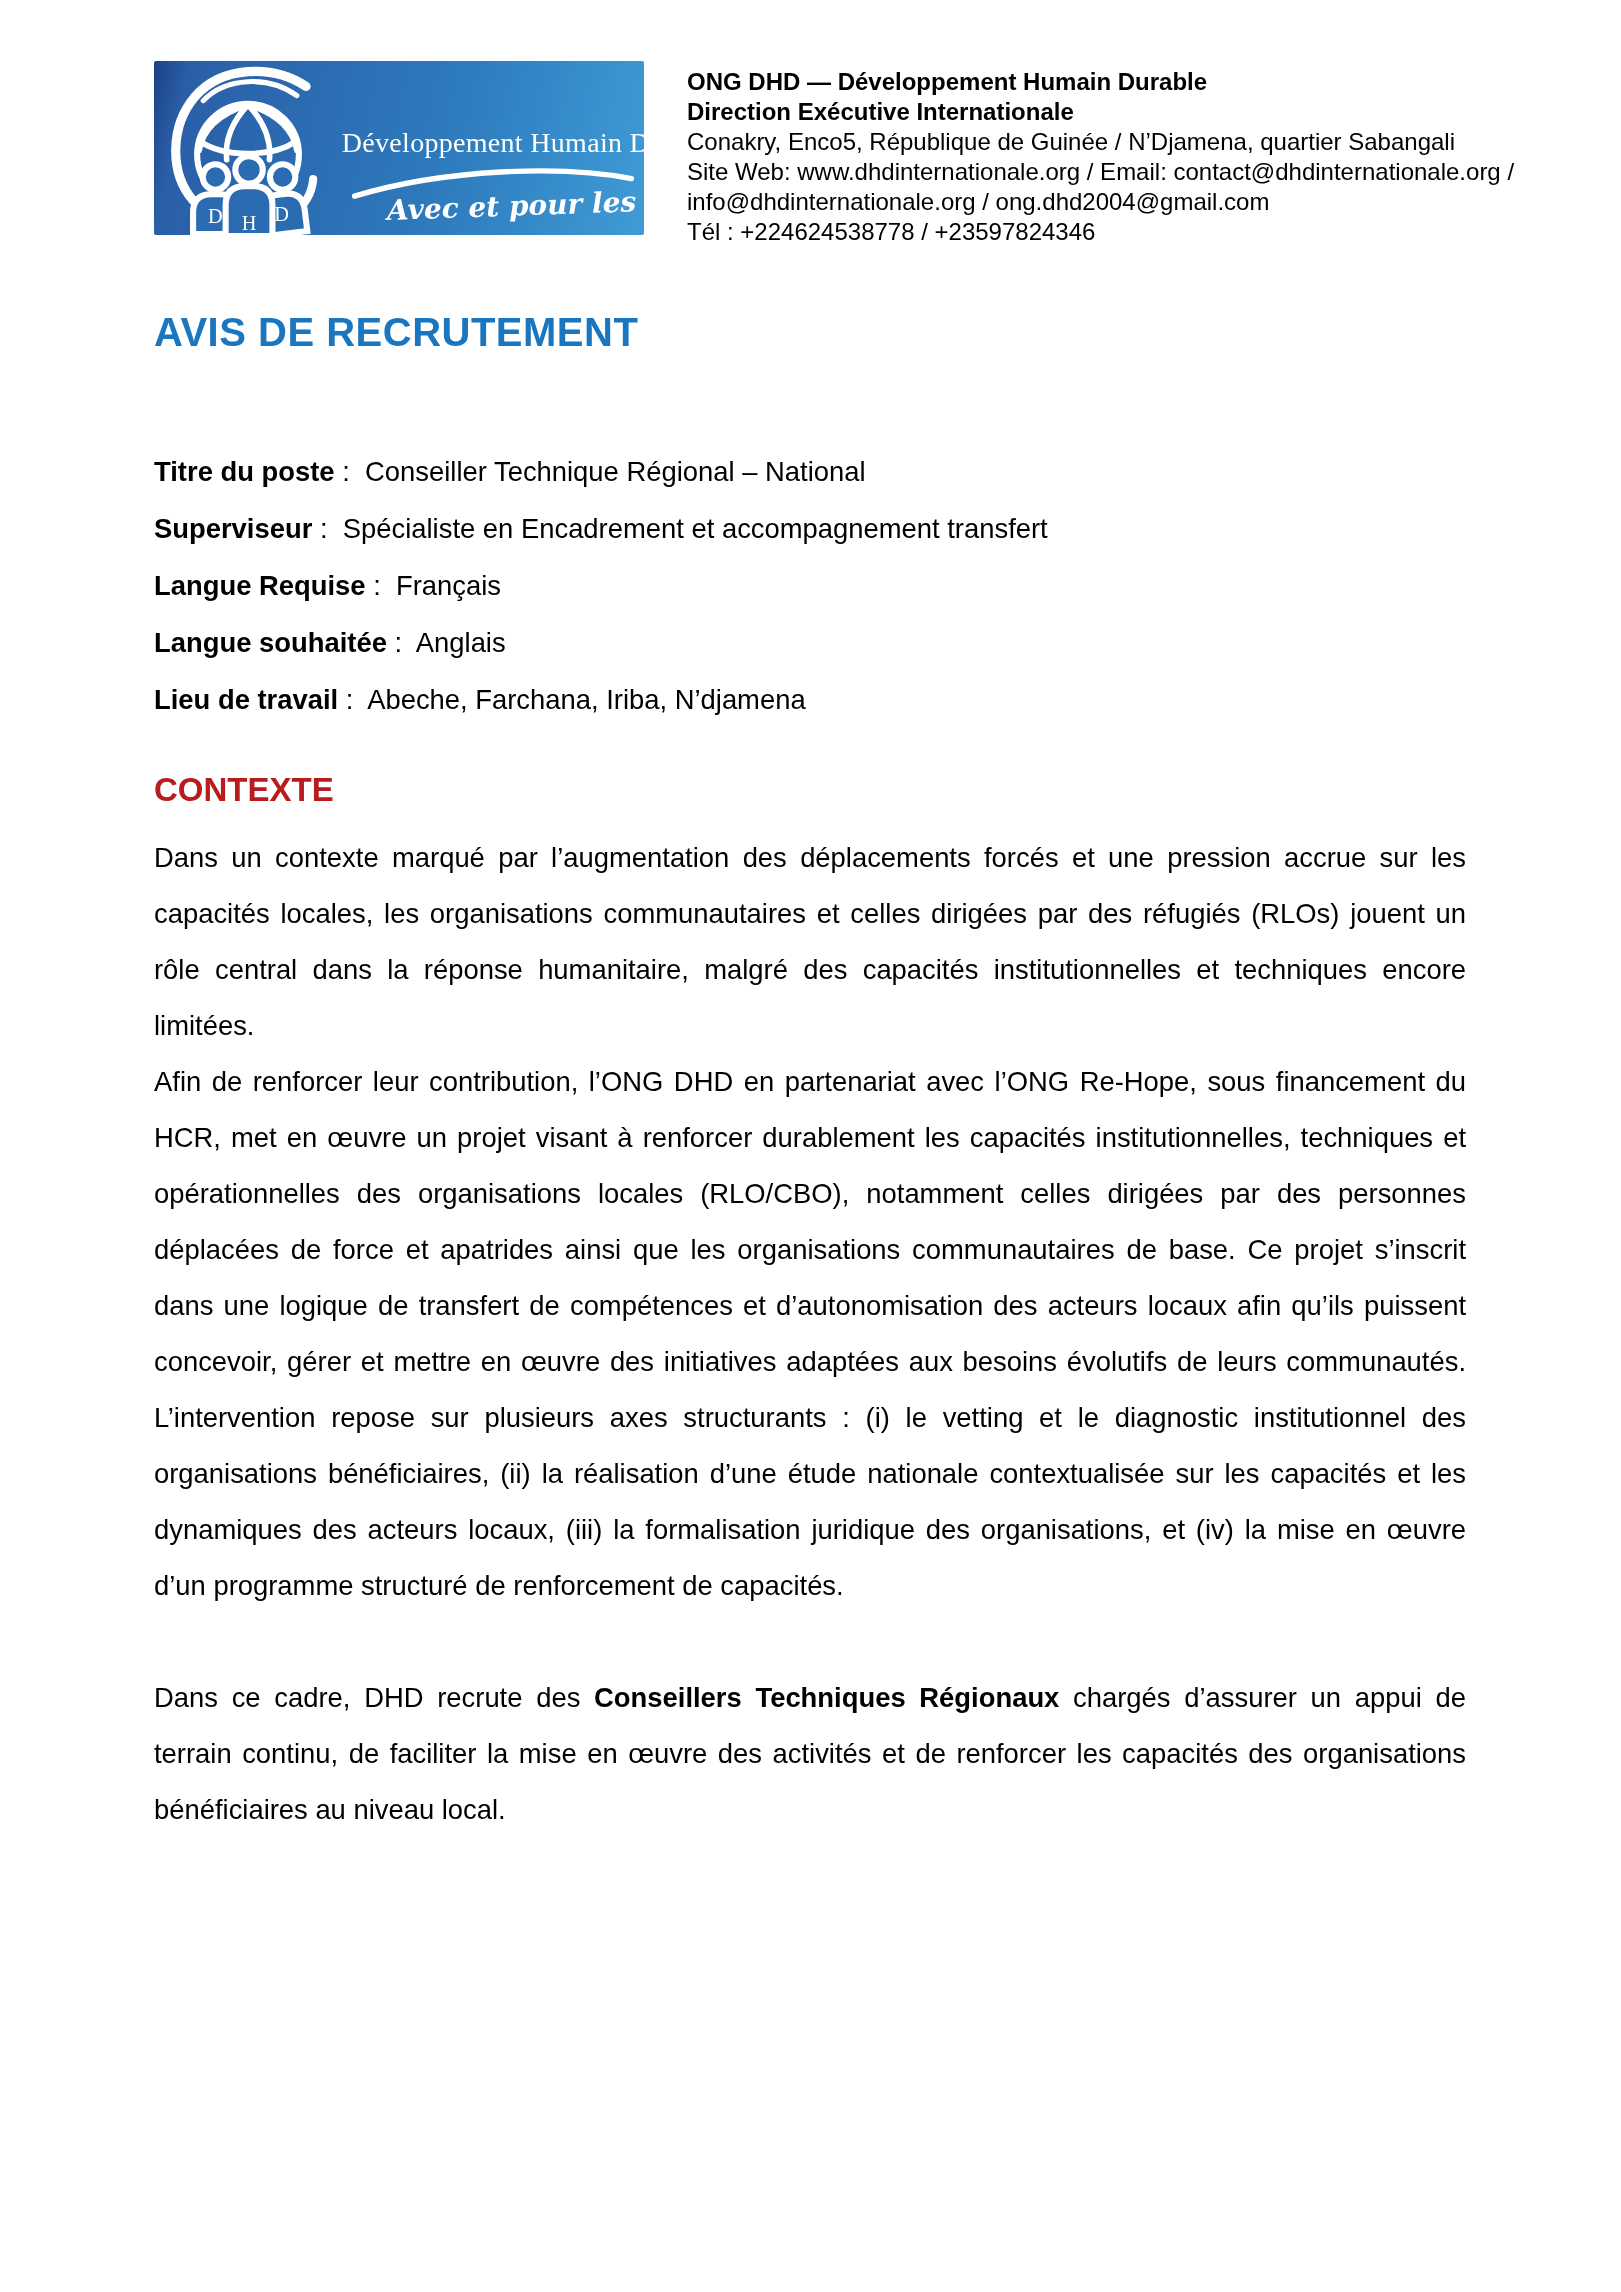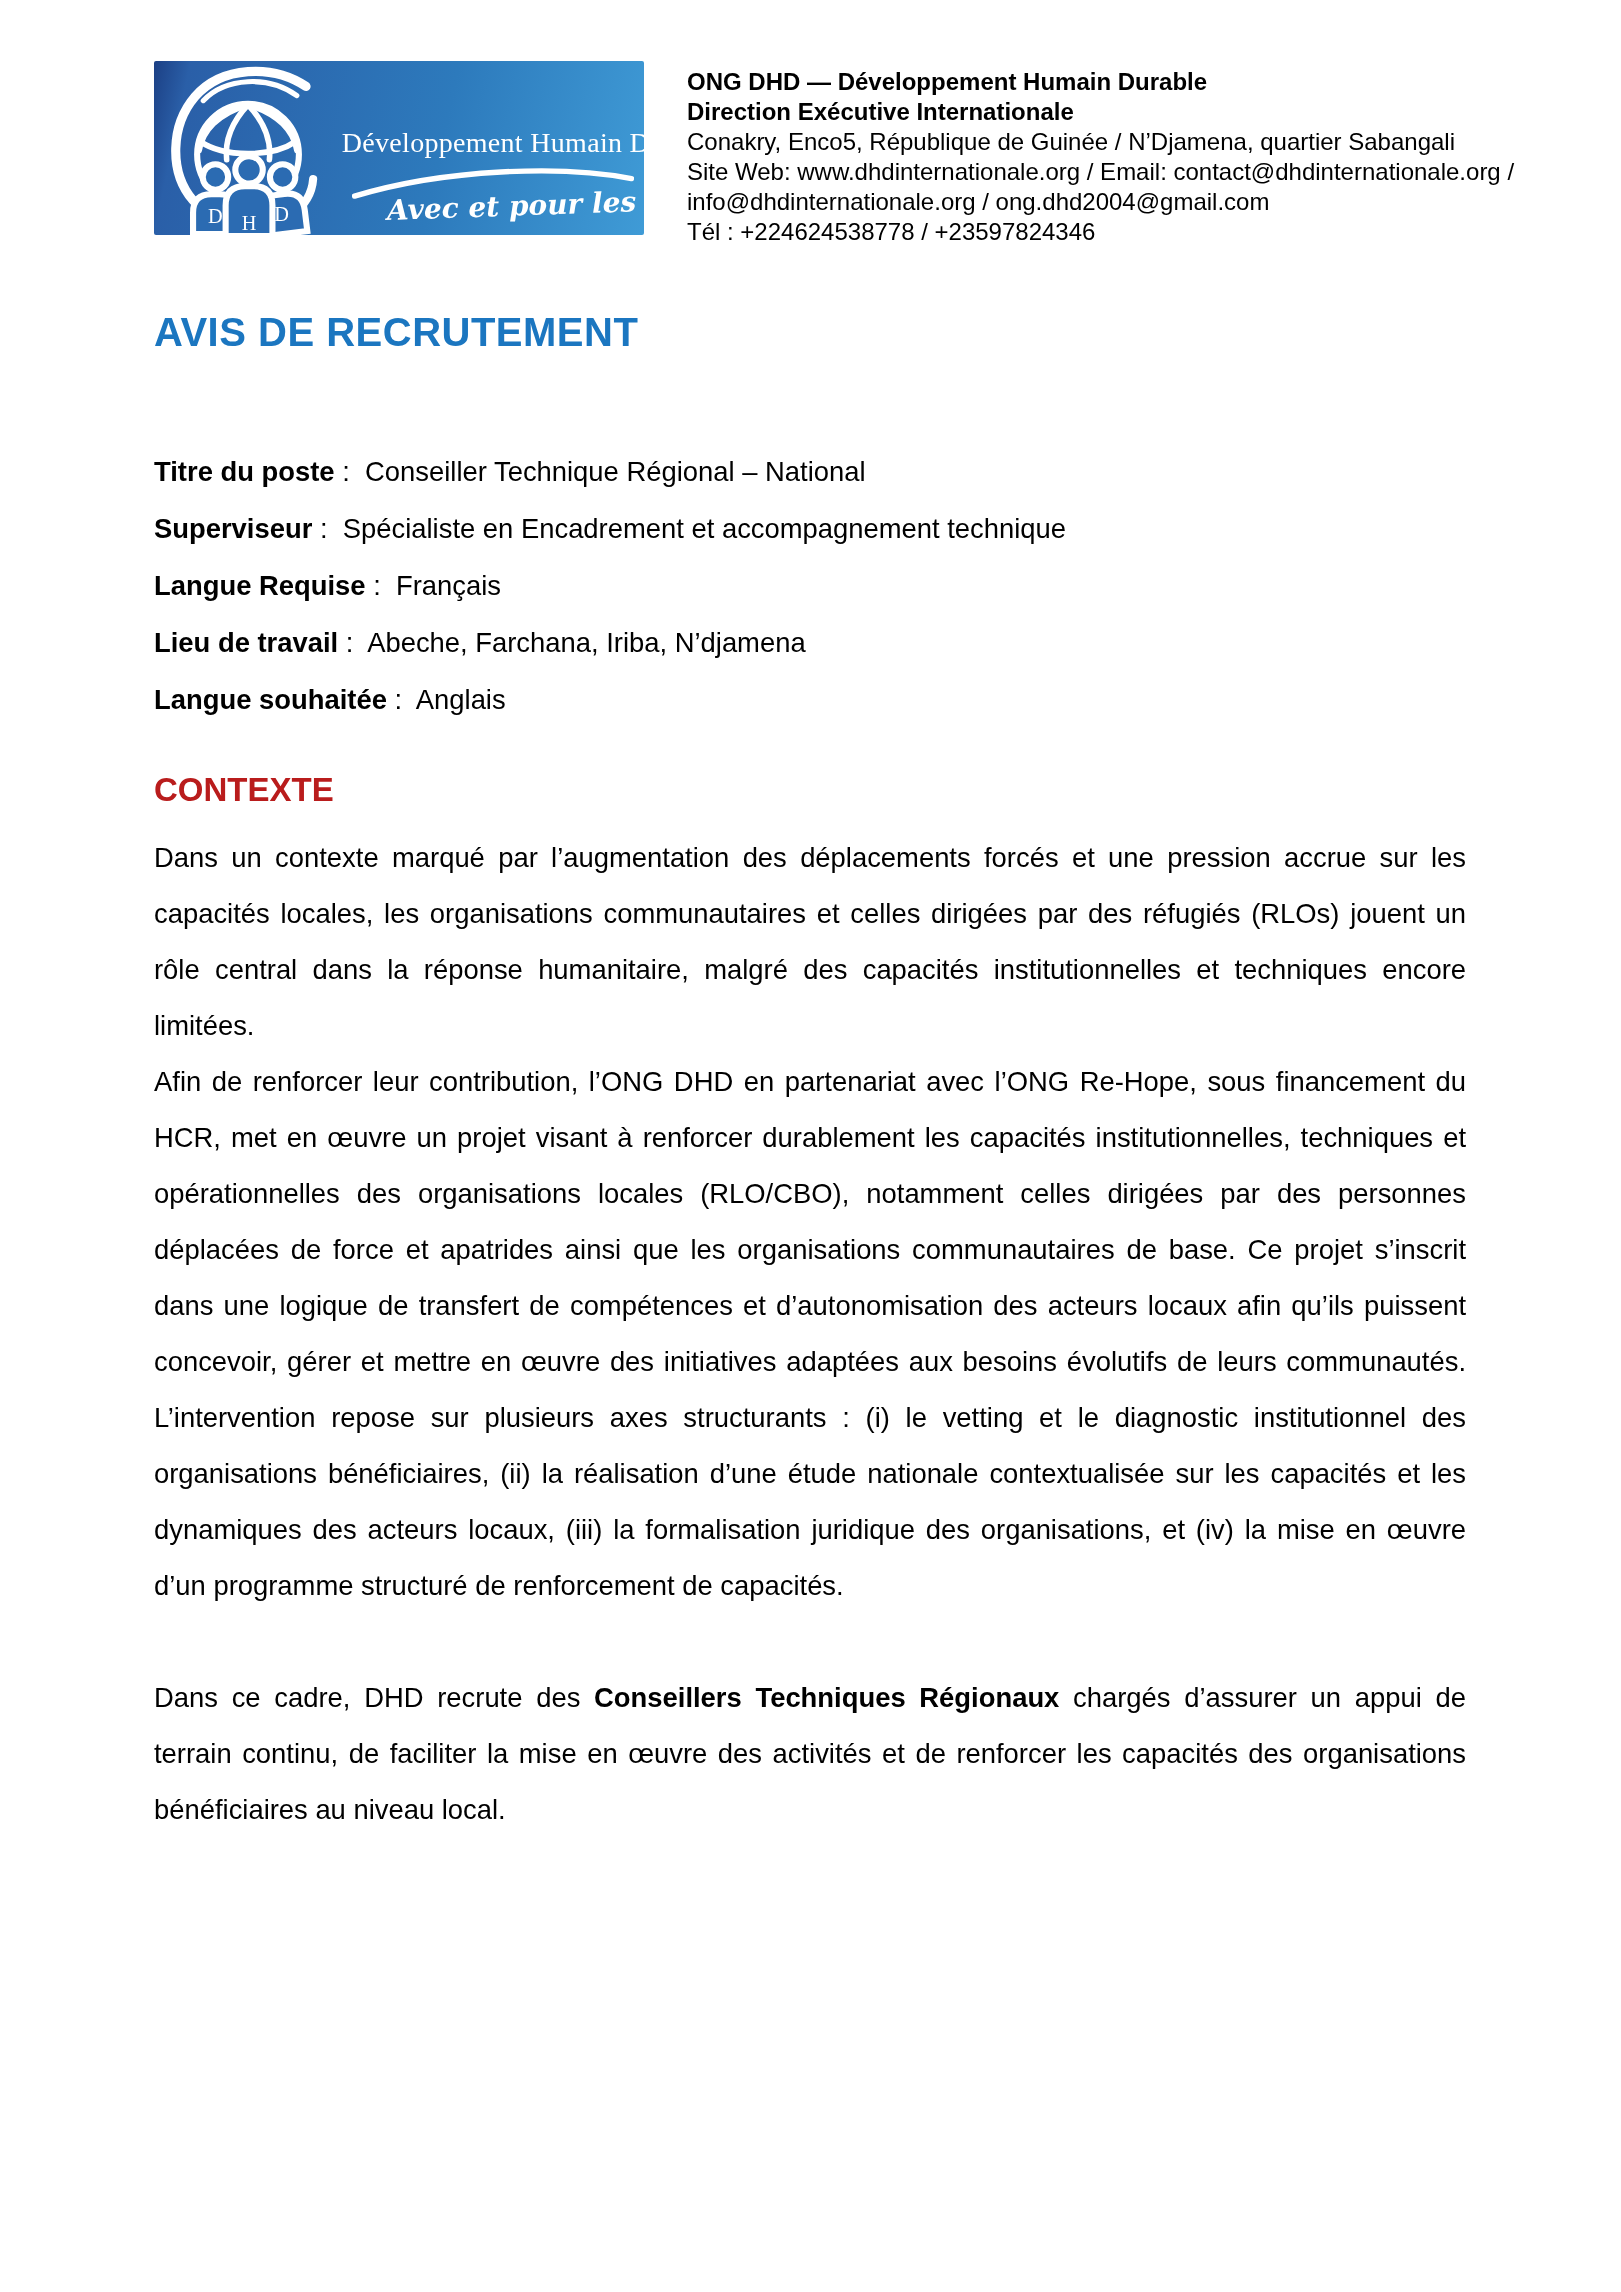--- a/index.html
+++ b/index.html
@@ -111,30 +111,30 @@
     </div>
   </div>
 
   <div class="doc-title">AVIS DE RECRUTEMENT</div>
 
   <div class="details">
     <div class="detail-row">
       <span class="detail-label">Titre du poste</span><span class="detail-colon"> :  </span><span class="detail-value">Conseiller Technique Régional – National</span>
     </div>
     <div class="detail-row">
-      <span class="detail-label">Superviseur</span><span class="detail-colon"> :  </span><span class="detail-value">Spécialiste en Encadrement et accompagnement technique</span>
+      <span class="detail-label">Superviseur</span><span class="detail-colon"> :  </span><span class="detail-value">Spécialiste en Encadrement et accompagnement transfert</span>
     </div>
     <div class="detail-row">
       <span class="detail-label">Langue Requise</span><span class="detail-colon"> :  </span><span class="detail-value">Français</span>
     </div>
     <div class="detail-row">
-      <span class="detail-label">Lieu de travail</span><span class="detail-colon"> :  </span><span class="detail-value">Abeche, Farchana, Iriba, N’djamena</span>
+      <span class="detail-label">Langue souhaitée</span><span class="detail-colon"> :  </span><span class="detail-value">Anglais</span>
     </div>
     <div class="detail-row">
-      <span class="detail-label">Langue souhaitée</span><span class="detail-colon"> :  </span><span class="detail-value">Anglais</span>
+      <span class="detail-label">Lieu de travail</span><span class="detail-colon"> :  </span><span class="detail-value">Abeche, Farchana, Iriba, N’djamena</span>
     </div>
   </div>
 
   <div class="section-heading">CONTEXTE</div>
 
   <p class="para">Dans un contexte marqué par l’augmentation des déplacements forcés et une pression accrue sur les capacités locales, les organisations communautaires et celles dirigées par des réfugiés (RLOs) jouent un rôle central dans la réponse humanitaire, malgré des capacités institutionnelles et techniques encore limitées.</p>
   <p class="para cont">Afin de renforcer leur contribution, l’ONG DHD en partenariat avec l’ONG Re-Hope, sous financement du HCR, met en œuvre un projet visant à renforcer durablement les capacités institutionnelles, techniques et opérationnelles des organisations locales (RLO/CBO), notamment celles dirigées par des personnes déplacées de force et apatrides ainsi que les organisations communautaires de base. Ce projet s’inscrit dans une logique de transfert de compétences et d’autonomisation des acteurs locaux afin qu’ils puissent concevoir, gérer et mettre en œuvre des initiatives adaptées aux besoins évolutifs de leurs communautés. L’intervention repose sur plusieurs axes structurants : (i) le vetting et le diagnostic institutionnel des organisations bénéficiaires, (ii) la réalisation d’une étude nationale contextualisée sur les capacités et les dynamiques des acteurs locaux, (iii) la formalisation juridique des organisations, et (iv) la mise en œuvre d’un programme structuré de renforcement de capacités.</p>
   <p class="para spaced"><span>Dans ce cadre, DHD recrute des </span><span class="inline-bold">Conseillers Techniques Régionaux</span><span> chargés d’assurer un appui de terrain continu, de faciliter la mise en œuvre des activités et de renforcer les capacités des organisations bénéficiaires au niveau local.</span></p>
 
 </div>

